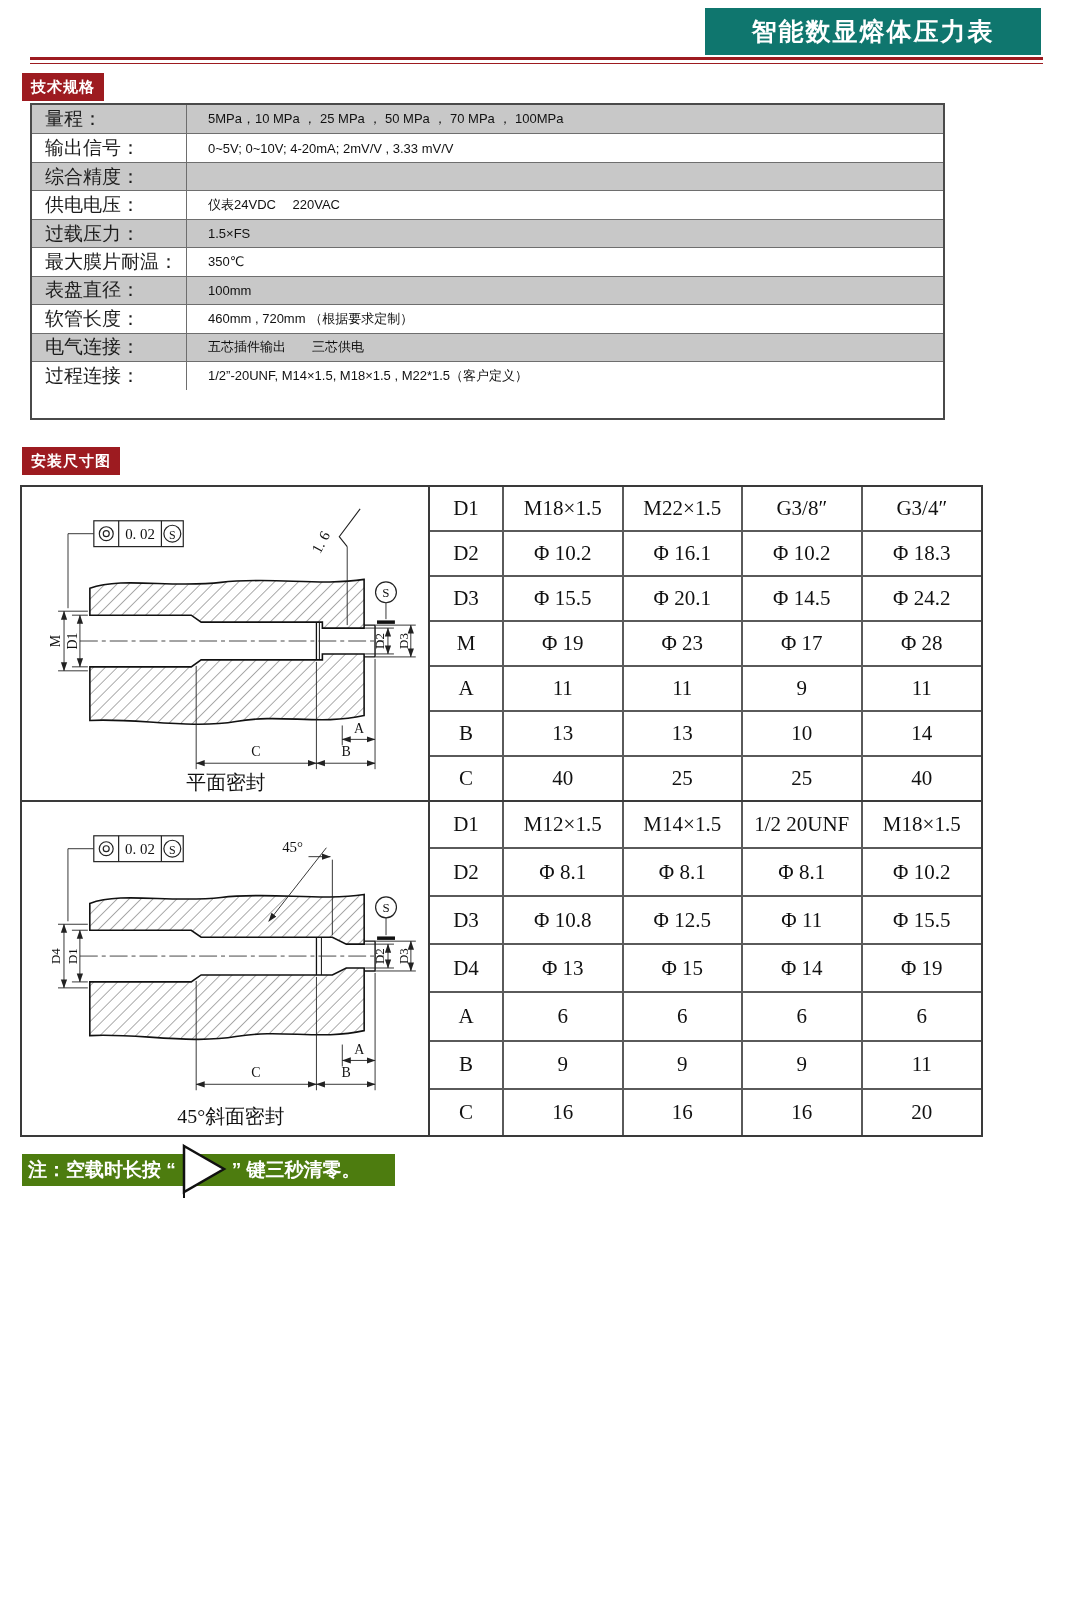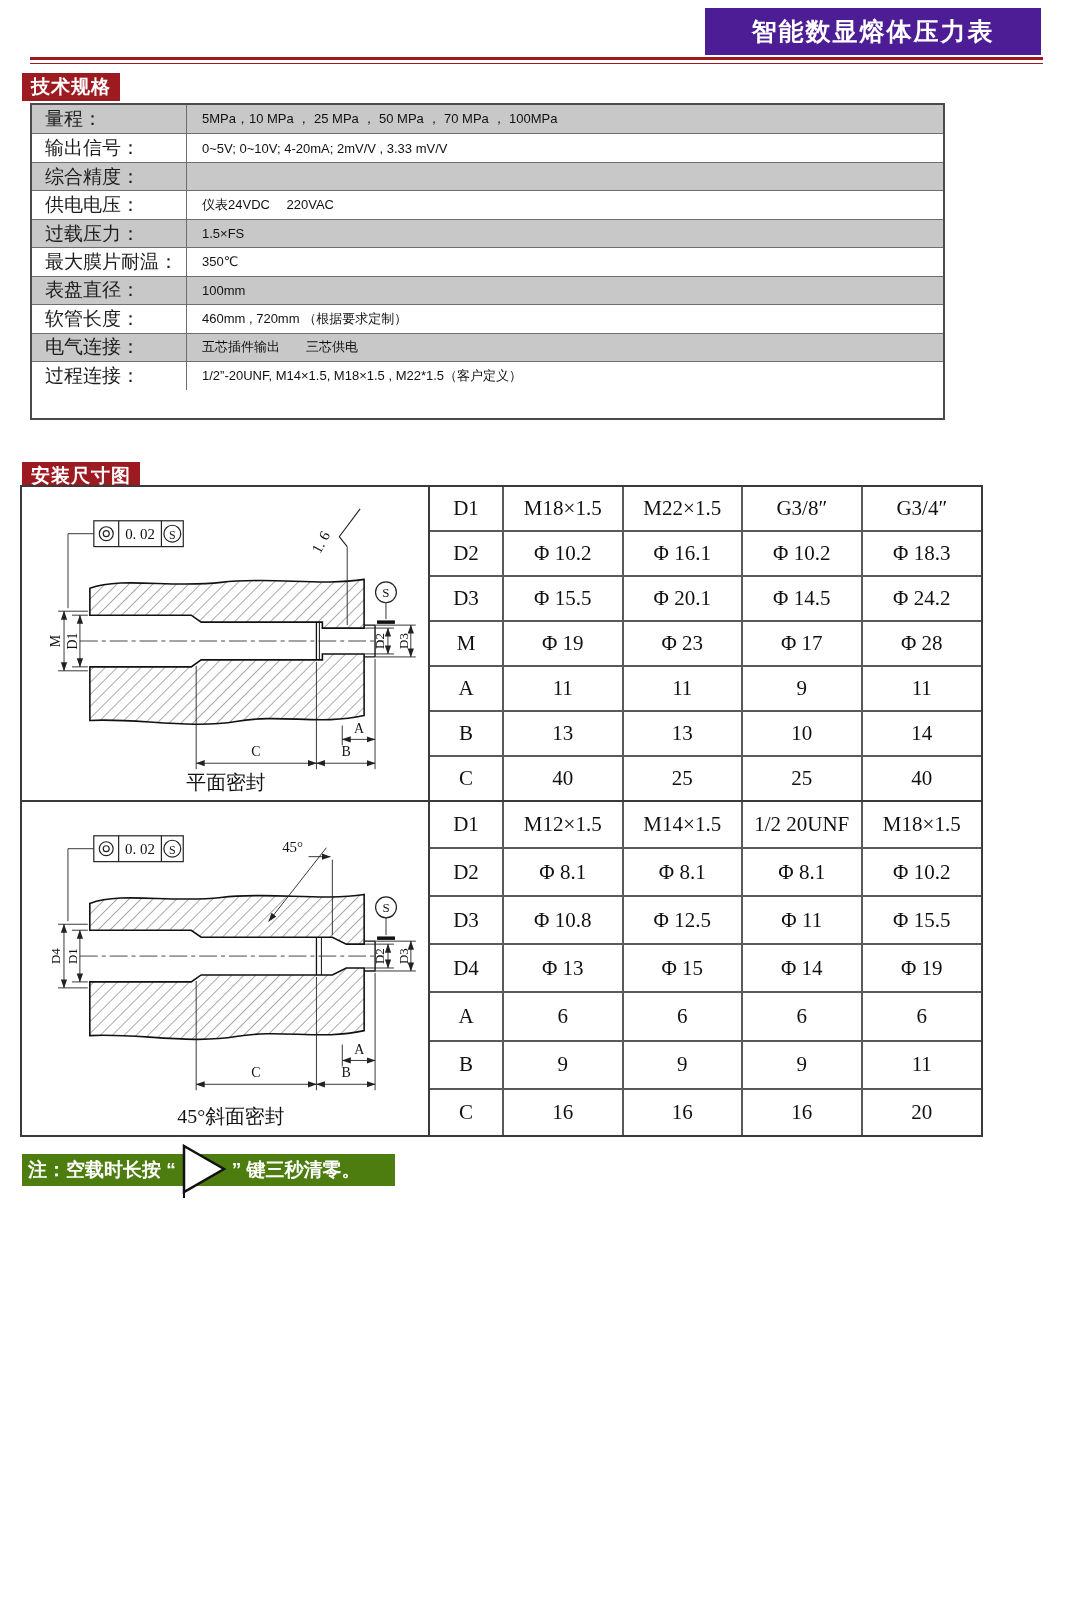--- a/index.html
+++ b/index.html
@@ -3,39 +3,39 @@
 <meta charset="utf-8">
 <style>
   html,body{margin:0;padding:0;}
   body{
     width:1068px;height:1600px;position:relative;background:#fff;
     font-family:"Liberation Sans","DejaVu Sans",sans-serif;color:#111;
   }
   .abs{position:absolute;}
   
   .header-badge{
-    left:705px;top:8px;width:336px;height:47px;background:#4c1d95;color:#fff;
+    left:705px;top:8px;width:336px;height:47px;background:#0f766e;color:#fff;
     font-size:25px;font-weight:bold;display:flex;align-items:center;justify-content:center;
     letter-spacing:2px;
   }
   .rule-thick{left:30px;top:57px;width:1013px;height:0;border-top:3px solid #9D1B20;}
   .rule-thin{left:30px;top:63px;width:1013px;height:0;border-top:1px solid #9D1B20;}
   
   .section-badge{
     background:#9D1B20;color:#fff;font-weight:bold;display:inline-flex;align-items:center;
-    padding:0 9px;height:28px;font-size:19px;letter-spacing:1px;
+    padding:0 9px;height:28px;font-size:15px;letter-spacing:1px;
   }
   #specs-badge{left:22px;top:73px;}
-  #dims-badge{left:22px;top:462px;justify-content:flex-end;}
+  #dims-badge{left:22px;top:447px;justify-content:flex-end;}
   
   .spec-table{
     left:30px;top:103px;width:915px;height:317px;border:2px solid #4a4a4a;
     display:grid;grid-template-rows:repeat(11,1fr);box-sizing:border-box;
   }
-  .srow{display:grid;grid-template-columns:155px 1fr;border-top:1px solid #6e6e6e;}
+  .srow{display:grid;grid-template-columns:155px 1fr;border-top:1px solid #6e6e6e;gap:6px;}
   .srow:first-child{border-top:none;}
   .srow:nth-child(odd){background:#C8C8C8;}
   .slabel{border-right:1px solid #6e6e6e;display:flex;align-items:center;padding-left:13px;
     font-size:19px;color:#1d1d1d;}
   .svalue{display:flex;align-items:center;padding-left:15px;font-size:13px;color:#111;white-space:pre;}
   
   .dims-panel{
     left:20px;top:485px;width:963px;height:652px;border:2px solid #3a3a3a;box-sizing:border-box;
     display:grid;grid-template-columns:408px 1fr;grid-template-rows:315px 1fr;background:#fff;
   }

